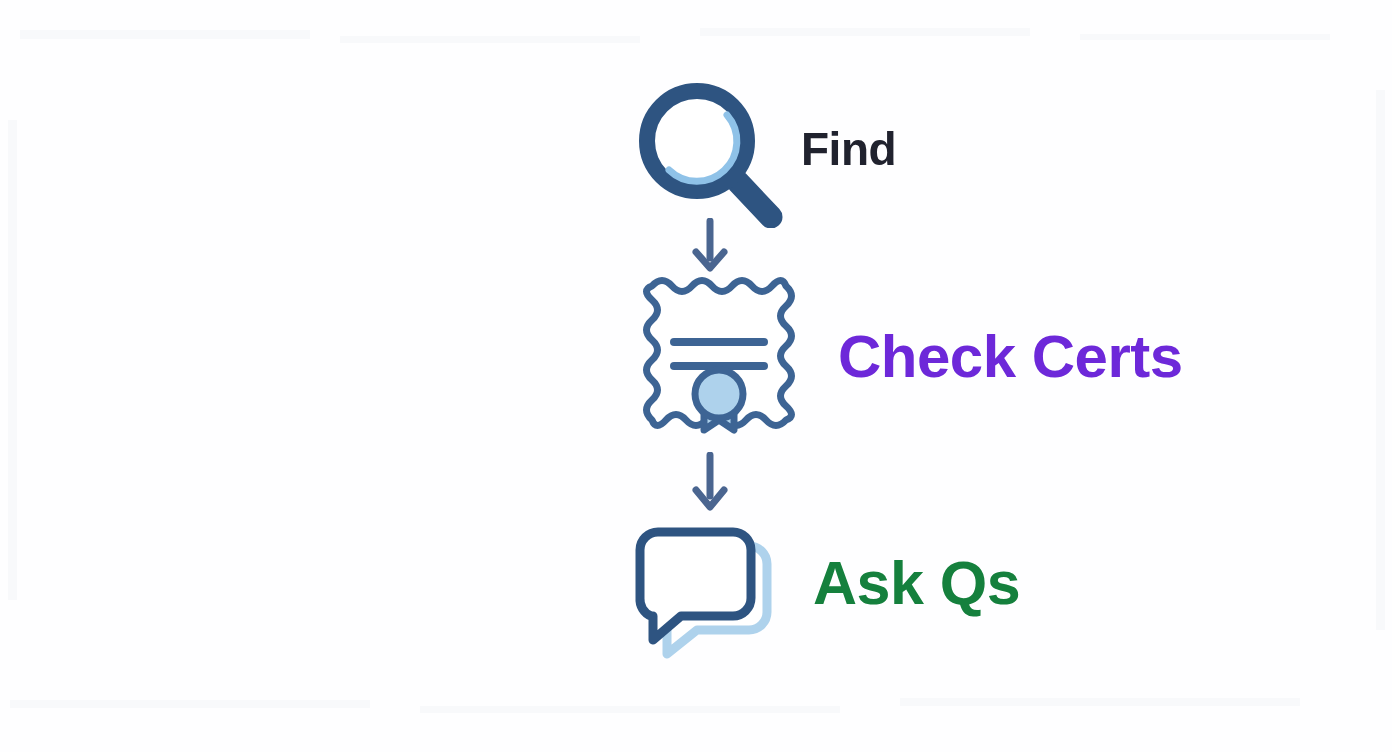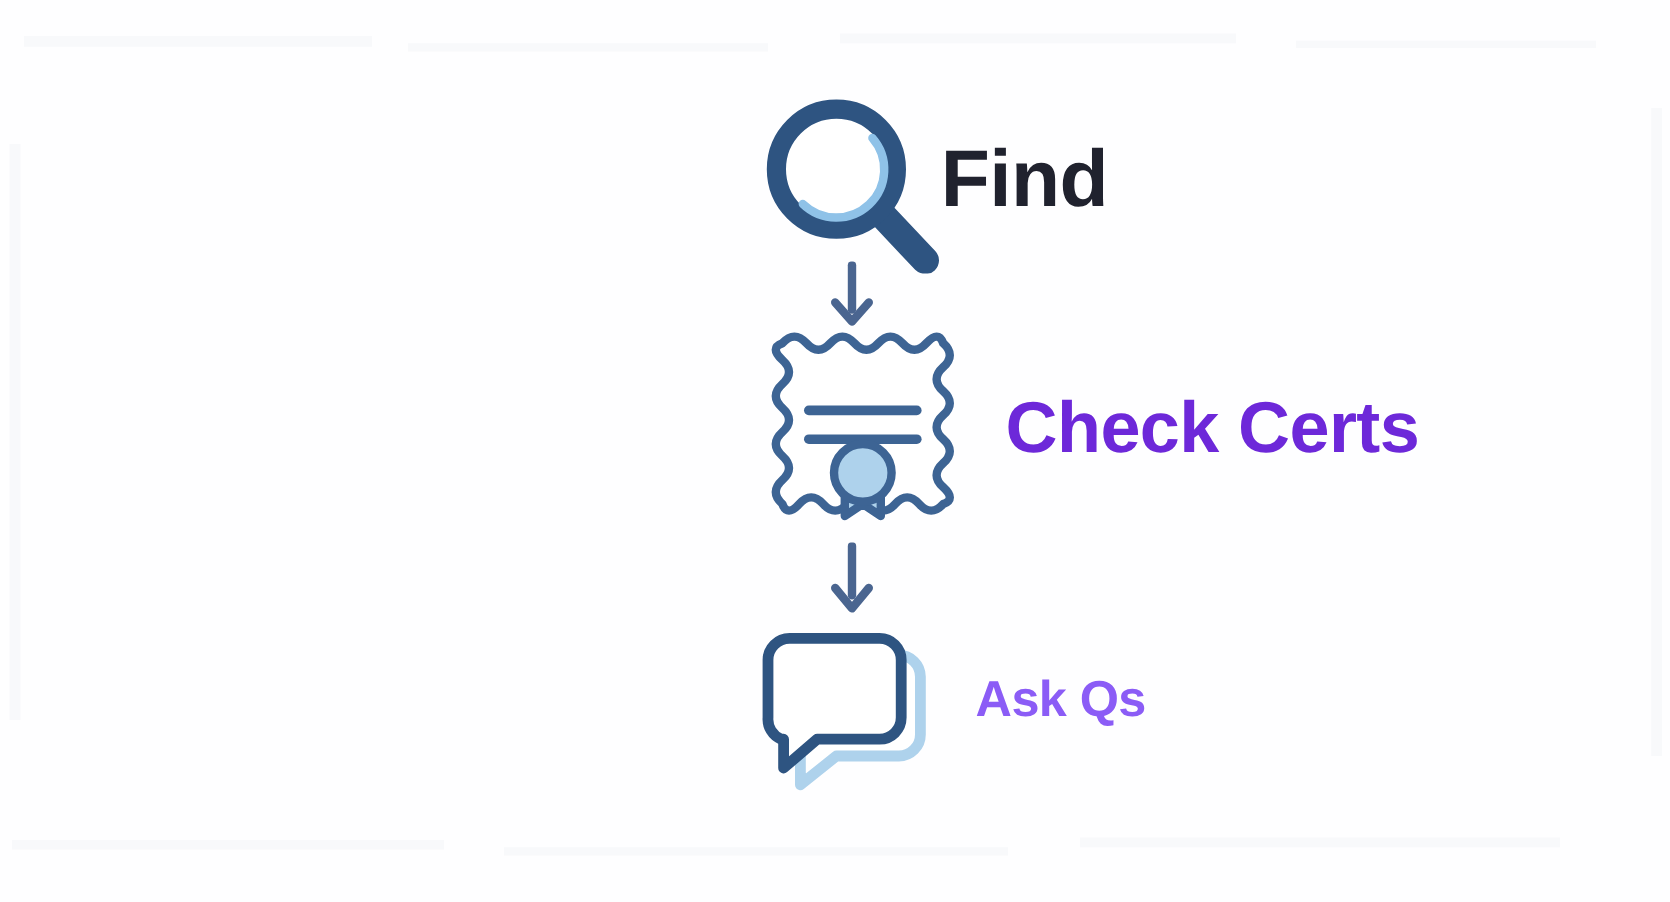--- a/index.html
+++ b/index.html
@@ -41,22 +41,23 @@
   }
 
   
   #step-find {
     left: 634px;
     top: 78px;
     width: 460px;
     height: 150px;
   }
   #step-find .step-label {
-    font-size: 67px;
+    font-size: 46px;
     color: #20222e;
+    margin-left: 17px;
     margin-top: -8px;
   }
 
   
   #step-check {
     left: 634px;
     top: 270px;
     width: 520px;
     height: 170px;
   }
@@ -68,22 +69,22 @@
   }
 
   
   #step-ask {
     left: 634px;
     top: 520px;
     width: 460px;
     height: 140px;
   }
   #step-ask .step-label {
-    font-size: 42px;
-    color: #8b5cf6;
+    font-size: 61px;
+    color: #15803d;
     margin-left: 24px;
     margin-top: -14px;
   }
 
   
   .connector {
     position: absolute;
     left: 680px;
     width: 60px;
   }

